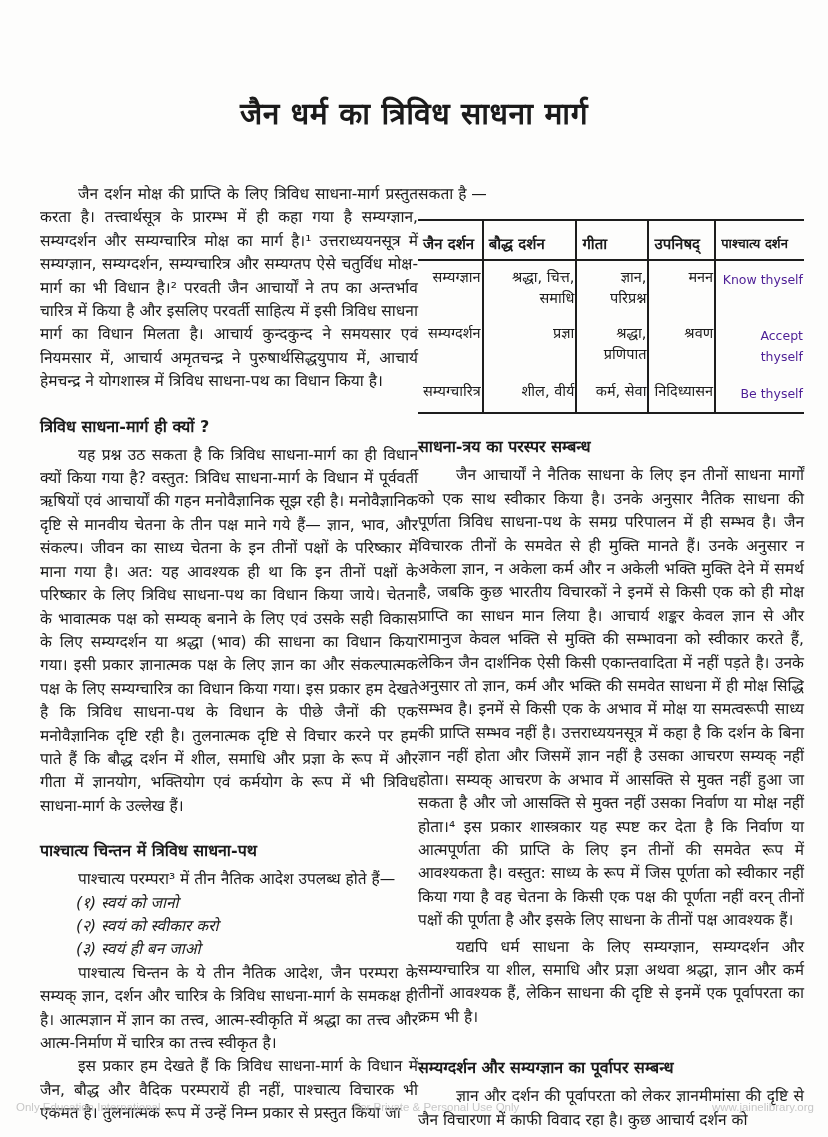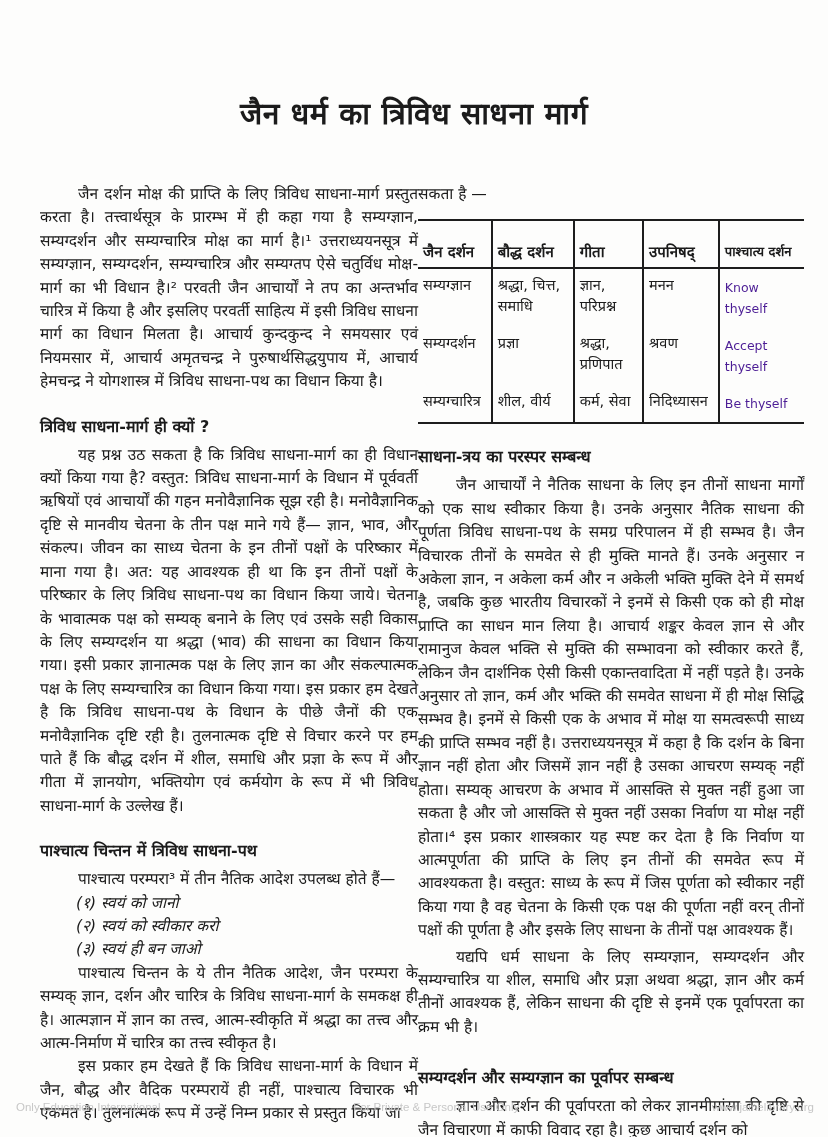--- a/index.html
+++ b/index.html
@@ -55,30 +55,30 @@
     width: 100%;
     border-collapse: collapse;
     margin-top: 13px;
     border-top: 2px solid #1d1d1d;
     border-bottom: 2px solid #1d1d1d;
   }
   table.comparison th {
     font-size: 15px;
     font-weight: 700;
     text-align: left;
-    padding: 20px 5px 6px 5px;
+    padding: 12px 5px 6px 5px;
     border-bottom: 2px solid #1d1d1d;
     white-space: nowrap;
   }
   table.comparison td {
     font-size: 14.5px;
     line-height: 21px;
     vertical-align: top;
-    text-align: left;
-    padding: 6px 10px 8px 5px;
+    text-align: right;
+    padding: 6px 1px 8px 5px;
   }
   table.comparison th + th,
   table.comparison td + td { border-left: 2px solid #1d1d1d; }
   table.comparison td.latin, 
   table.comparison th.last { font-size: 13px; }
   table.comparison td.latin { font-size: 12.5px; padding-top: 8px; color: #4c1d95; }
   .footer {
     position: absolute;
     left: 16px;
     right: 14px;

